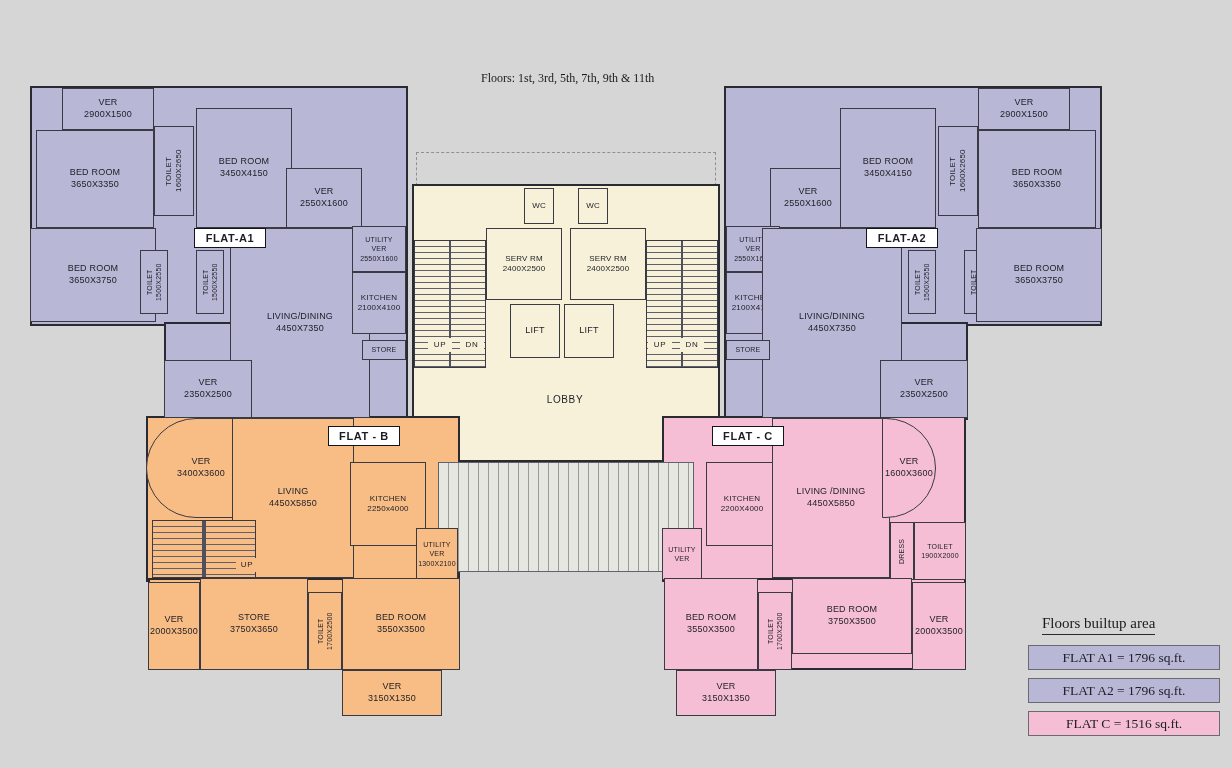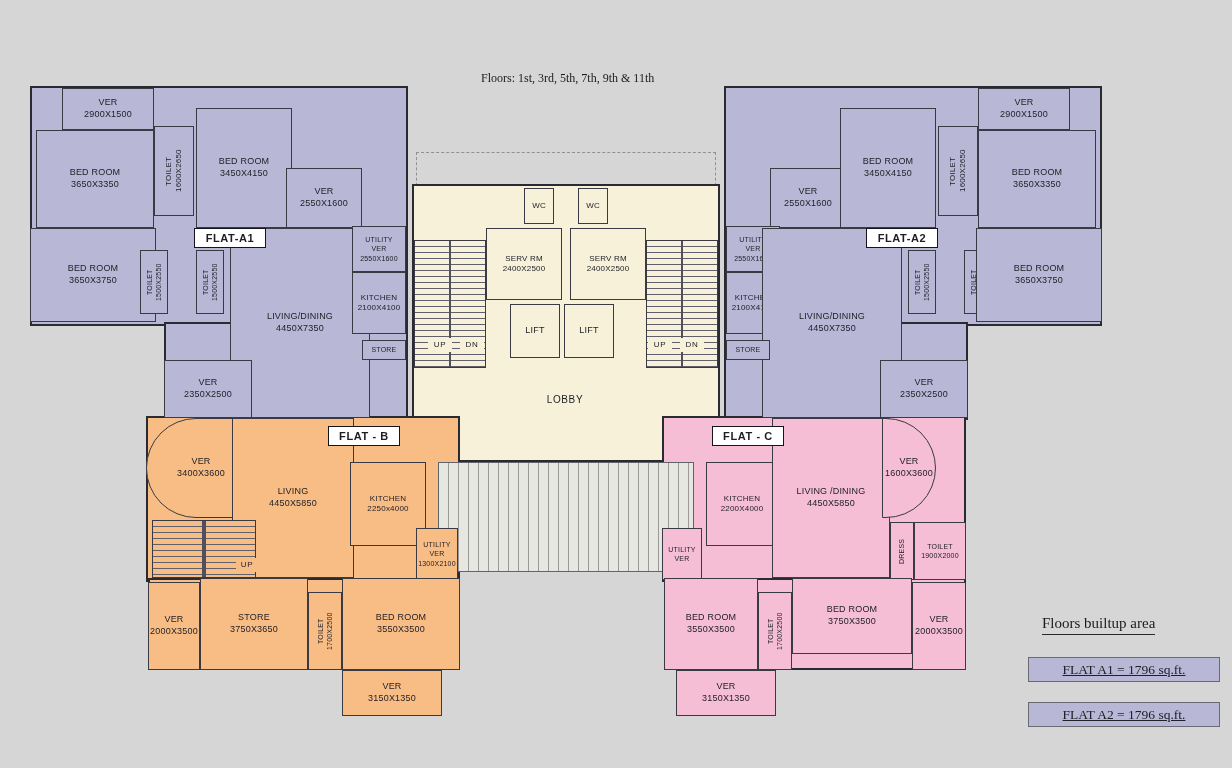--- a/index.html
+++ b/index.html
@@ -42,23 +42,23 @@
     font-family:"Liberation Sans",sans-serif;font-size:62px;font-weight:700;
     letter-spacing:7px;color:rgba(255,255,255,0.45);
   }
   #legend{position:absolute;left:1028px;top:614px;width:192px;z-index:40;}
   #legend-title{
     font-family:"Liberation Serif",serif;font-size:15px;color:#1b1b1b;
     display:inline-block;margin:0 0 2px 14px;padding-bottom:2px;
     border-bottom:1px solid #2a2a2a;
   }
   .legend-item{
-    box-sizing:border-box;height:25px;margin-top:20px;border:1px solid #6a6a72;
+    box-sizing:border-box;height:25px;margin-top:8px;border:1px solid #6a6a72;
     display:flex;align-items:center;justify-content:center;
-    font-family:"Liberation Serif",serif;font-size:13.5px;color:#202028;text-decoration:underline;
+    font-family:"Liberation Serif",serif;font-size:13.5px;color:#202028;
   }
 </style>
 </head>
 <body>
 
 <div id="canvas">
   <div id="floor-title">Floors: 1st, 3rd, 5th, 7th, 9th &amp; 11th</div>
   <div id="plan">
       <div class="region" style="left: 30px; top: 86px; width: 378px; height: 240px; background: rgb(184, 184, 214);"></div>
       <div class="region" style="left: 164px; top: 322px; width: 244px; height: 98px; background: rgb(184, 184, 214);"></div>
@@ -183,15 +183,16 @@
       <div class="room boxlabel" style="left: 194px; top: 228px; width: 72px; height: 20px;">FLAT-A1</div>
       <div class="room boxlabel" style="left: 866px; top: 228px; width: 72px; height: 20px;">FLAT-A2</div>
       <div class="room boxlabel" style="left: 328px; top: 426px; width: 72px; height: 20px;">FLAT - B</div>
       <div class="room boxlabel" style="left: 712px; top: 426px; width: 72px; height: 20px;">FLAT - C</div>
     </div>
   <div id="legend">
     <div id="legend-title">Floors builtup area</div>
     <div id="legend-items">
         <div class="legend-item" style="background: rgb(184, 184, 214);">FLAT A1 = 1796 sq.ft.</div>
         <div class="legend-item" style="background: rgb(184, 184, 214);">FLAT A2 = 1796 sq.ft.</div>
+        <div class="legend-item" style="background: rgb(245, 190, 212);">FLAT C  = 1516 sq.ft.</div>
       </div>
   </div>
 </div>
 
 </body></html>

